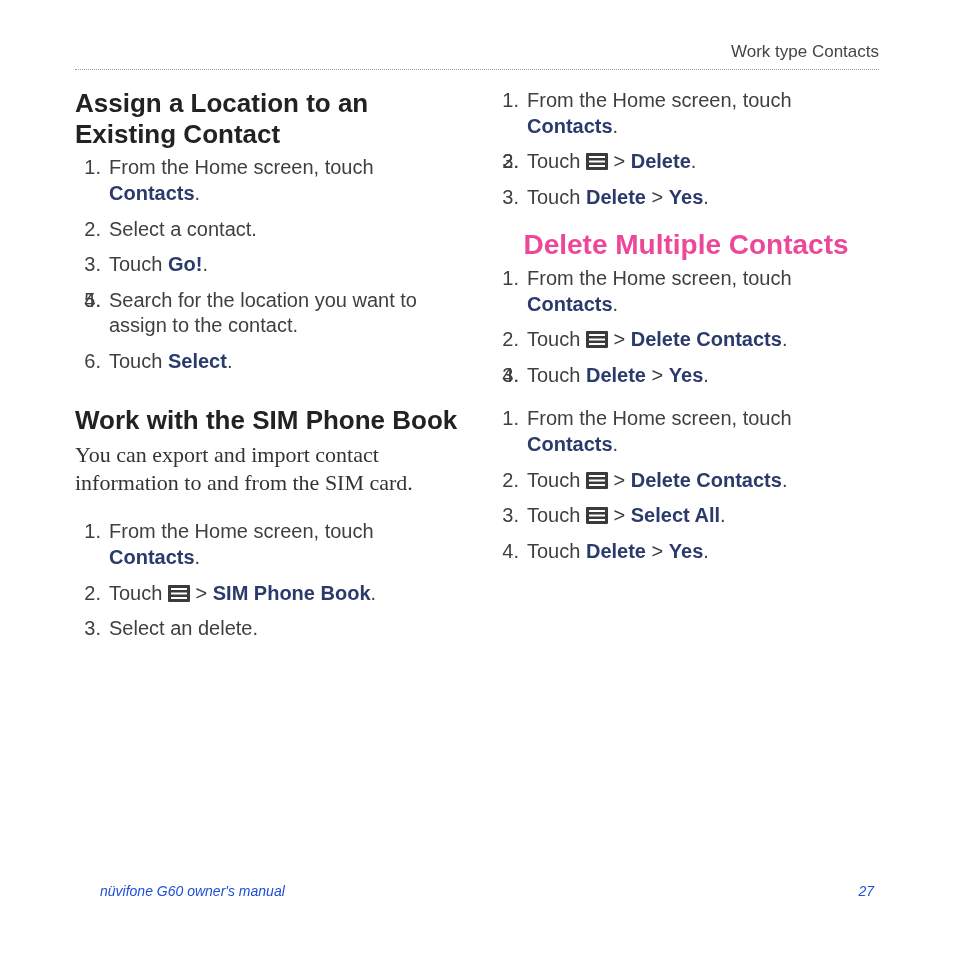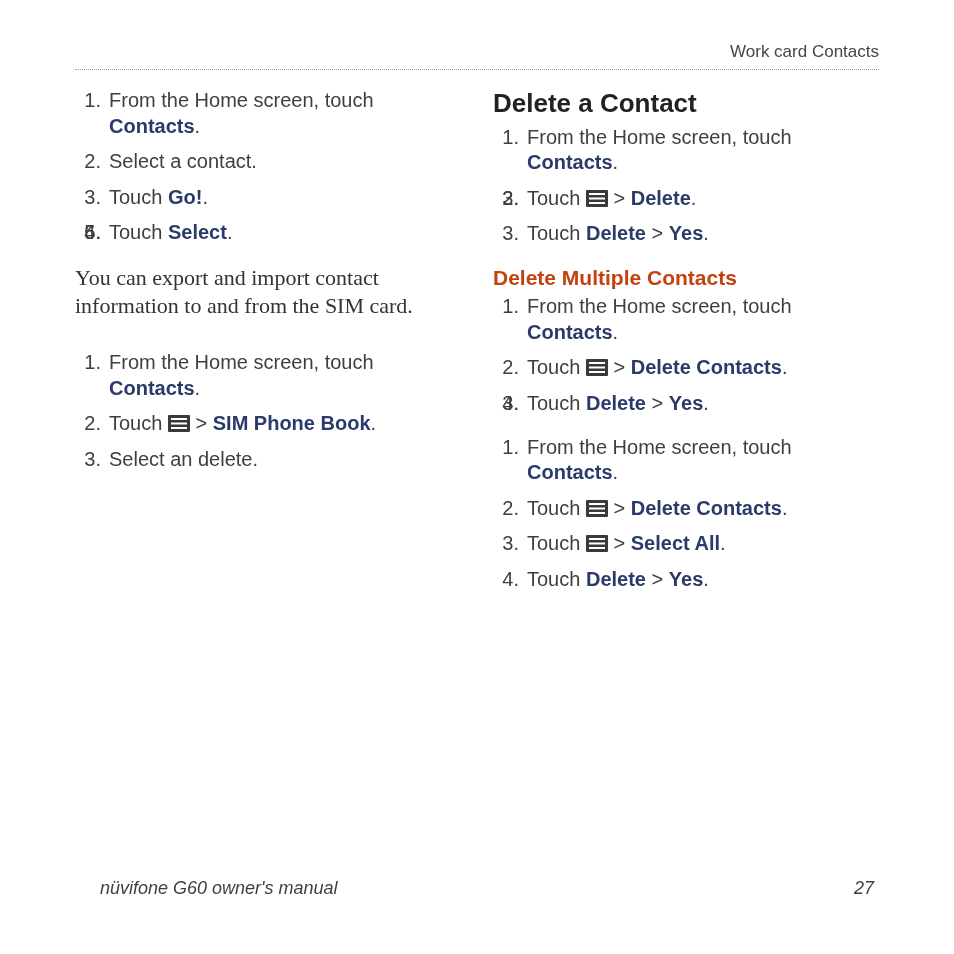--- a/index.html
+++ b/index.html
@@ -29,33 +29,34 @@
     min-width: 0;
   }
   h2.section {
     font-size: 26px;
     font-weight: bold;
     color: #222;
     line-height: 1.18;
     margin-bottom: 6px;
   }
   h3.subsection {
-    font-size: 21px;
+    font-size: 28px;
     font-weight: bold;
-    color: #c2410c;
+    color: #ec4899;
     line-height: 1.2;
     margin-top: 10px;
     margin-bottom: 4px;
+    text-align: center;
   }
   .body-text {
     font-family: "Times New Roman", Times, serif;
     font-size: 22px;
     color: #333;
     line-height: 1.28;
-    margin-bottom: 30px;
+    margin-bottom: 22px;
   }
   ol {
     list-style: none;
     counter-reset: item;
     margin-bottom: 18px;
   }
   ol li {
     position: relative;
     padding-left: 34px;
     font-size: 20px;
@@ -94,53 +95,54 @@
     box-shadow: 0 4.5px 0 #fff, 0 9px 0 #fff;
   }
   .sep { color: #3f3f42; }
   .footer {
     position: absolute;
     left: 100px; right: 80px;
     bottom: 55px;
     display: flex;
     justify-content: space-between;
     font-style: italic;
-    font-size: 18px;
-    color: #404040;
+    font-size: 14px;
+    color: #1d4ed8;
   }
   h2.section + ol { margin-top: 6px; }
   .mt-lg { margin-top: 30px; }
 </style>
 </head>
 <body>
 
-<div class="page-header">Work card Contacts</div>
+<div class="page-header">Work type Contacts</div>
 
 <div class="columns">
 
   <div class="col">
+    <h2 class="section">Assign a Location to an Existing Contact</h2>
     <ol>
       <li><span class="num">1.</span><span>From the Home screen, touch </span><span class="bold-link">Contacts</span><span>.</span></li>
       <li><span class="num">2.</span><span>Select a contact.</span></li>
       <li><span class="num">3.</span><span>Touch </span><span class="bold-link">Go!</span><span>.</span></li>
       <li><span class="num">4.</span></li>
-      <li><span class="num">5.</span></li>
+      <li><span class="num">5.</span><span>Search for the location you want to assign to the contact.</span></li>
       <li><span class="num">6.</span><span>Touch </span><span class="bold-link">Select</span><span>.</span></li>
     </ol>
 
+    <h2 class="section mt-lg">Work with the SIM Phone Book</h2>
     <p class="body-text">You can export and import contact information to and from the SIM card.</p>
     <ol>
       <li><span class="num">1.</span><span>From the Home screen, touch </span><span class="bold-link">Contacts</span><span>.</span></li>
       <li><span class="num">2.</span><span>Touch </span><span class="menu-icon"></span><span class="sep"> &gt; </span><span class="bold-link">SIM Phone Book</span><span>.</span></li>
       <li><span class="num">3.</span><span>Select an delete.</span></li>
     </ol>
   </div>
 
   <div class="col">
-    <h2 class="section">Delete a Contact</h2>
     <ol>
       <li><span class="num">1.</span><span>From the Home screen, touch </span><span class="bold-link">Contacts</span><span>.</span></li>
       <li><span class="num">2.</span></li>
       <li><span class="num">3.</span><span>Touch </span><span class="menu-icon"></span><span class="sep"> &gt; </span><span class="bold-link">Delete</span><span>.</span></li>
       <li><span class="num">3.</span><span>Touch </span><span class="bold-link">Delete</span><span class="sep"> &gt; </span><span class="bold-link">Yes</span><span>.</span></li>
     </ol>
 
     <h3 class="subsection">Delete Multiple Contacts</h3>
     <ol>
       <li><span class="num">1.</span><span>From the Home screen, touch </span><span class="bold-link">Contacts</span><span>.</span></li>

